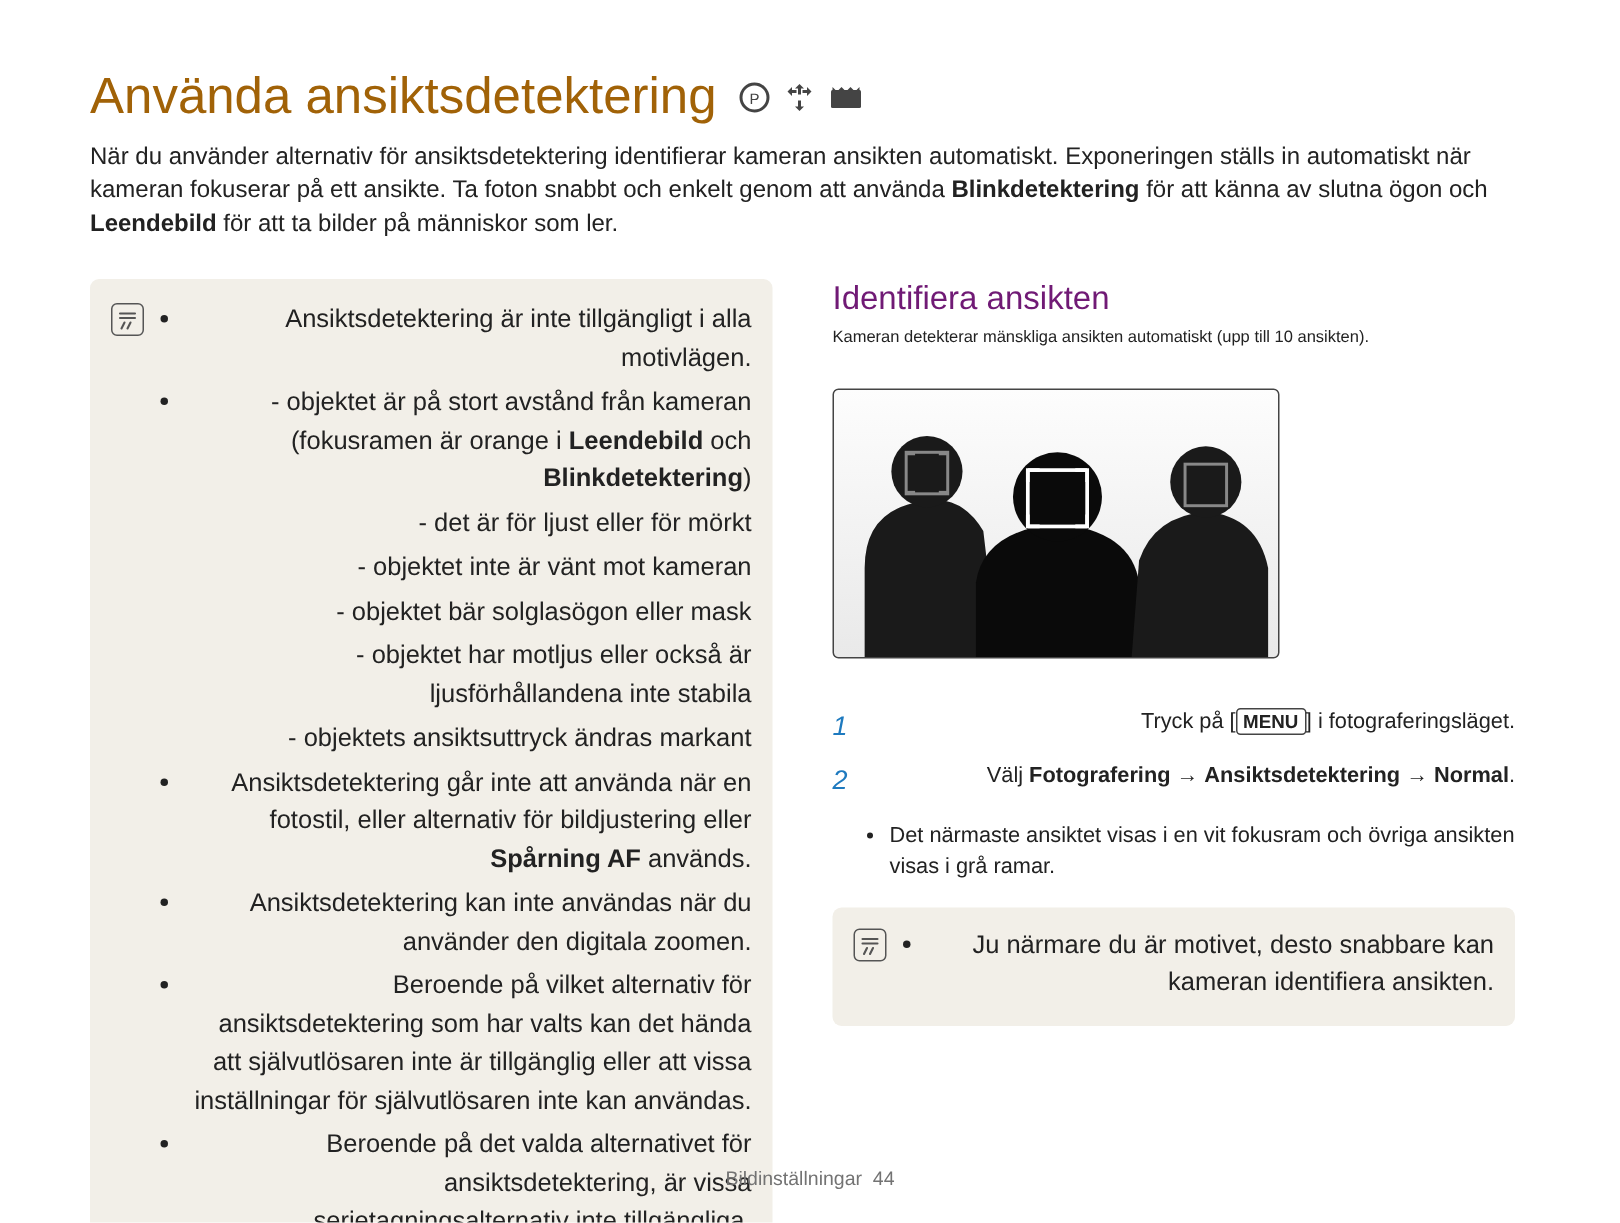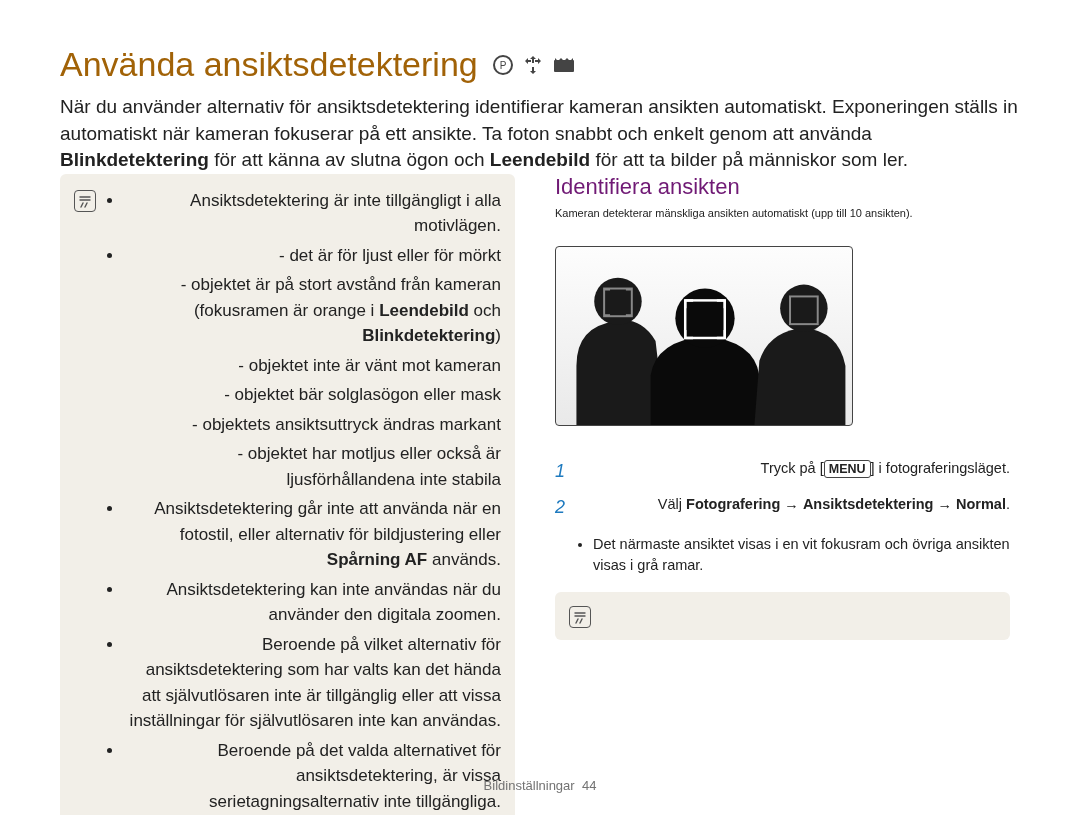--- a/index.html
+++ b/index.html
@@ -17,22 +17,23 @@
     font-weight: normal;
     color: #a16207;
     margin-bottom: 10px;
     display: flex;
     align-items: center;
     gap: 14px;
   }
   .mode-icons { display: flex; gap: 8px; align-items: center; }
   .mode-icon { display: inline-flex; fill: #444; }
   .intro {
-    font-size: 19px;
+    font-size: 16px;
     line-height: 1.4;
+    margin-bottom: 25px;
   }
   .columns {
     display: flex;
     gap: 40px;
   }
   .col-left { width: 455px; }
   .col-right { width: 455px; }
 
   .note-box {
     background: #f2efe8;
@@ -152,26 +153,26 @@
       <div class="note-glyph">
         <svg width="14" height="14" viewBox="0 0 14 14">
             <path d="M2 3 L12 3 M2 6 L12 6 M5 9 L3 13 M9 9 L7 13" stroke="#555" stroke-width="1.4" fill="none" stroke-linecap="round"></path>
           </svg>
       </div>
       <div class="note-content">
         <ul>
           <li>Ansiktsdetektering är inte tillgängligt i alla motivlägen.</li>
           <li>
             <ul class="inner">
+              <li><span>objektet är på stort avstånd från kameran (fokusramen är orange i </span><b>Leendebild</b><span> och </span><b>Blinkdetektering</b><span>)</span></li>
               <li>det är för ljust eller för mörkt</li>
-              <li><span>objektet är på stort avstånd från kameran (fokusramen är orange i </span><b>Leendebild</b><span> och </span><b>Blinkdetektering</b><span>)</span></li>
               <li>objektet inte är vänt mot kameran</li>
               <li>objektet bär solglasögon eller mask</li>
+              <li>objektet har motljus eller också är ljusförhållandena inte stabila</li>
               <li>objektets ansiktsuttryck ändras markant</li>
-              <li>objektet har motljus eller också är ljusförhållandena inte stabila</li>
             </ul>
           </li>
           <li><span>Ansiktsdetektering går inte att använda när en fotostil, eller alternativ för bildjustering eller </span><b>Spårning AF</b><span> används.</span></li>
           <li>Ansiktsdetektering kan inte användas när du använder den digitala zoomen.</li>
           <li>Beroende på vilket alternativ för ansiktsdetektering som har valts kan det hända att självutlösaren inte är tillgänglig eller att vissa inställningar för självutlösaren inte kan användas.</li>
           <li>Beroende på det valda alternativet för ansiktsdetektering, är vissa serietagningsalternativ inte tillgängliga.</li>
         </ul>
       </div>
     </div>
   </div>
@@ -219,20 +220,25 @@
     <ul class="sub-bullet">
       <li>Det närmaste ansiktet visas i en vit fokusram och övriga ansikten visas i grå ramar.</li>
     </ul>
 
     <div class="note-box note-box-small">
       <div class="note-glyph">
         <svg width="14" height="14" viewBox="0 0 14 14">
             <path d="M2 3 L12 3 M2 6 L12 6 M5 9 L3 13 M9 9 L7 13" stroke="#555" stroke-width="1.4" fill="none" stroke-linecap="round"></path>
           </svg>
       </div>
+      <div class="note-content">
+        <ul>
+            <li>Ju närmare du är motivet, desto snabbare kan kameran identifiera ansikten.</li>
+          </ul>
+      </div>
     </div>
 
   </div>
 </div>
 
 <div class="footer">
   <span>Bildinställningar</span>&nbsp;&nbsp;<span>44</span>
 </div>
 
 </body></html>

